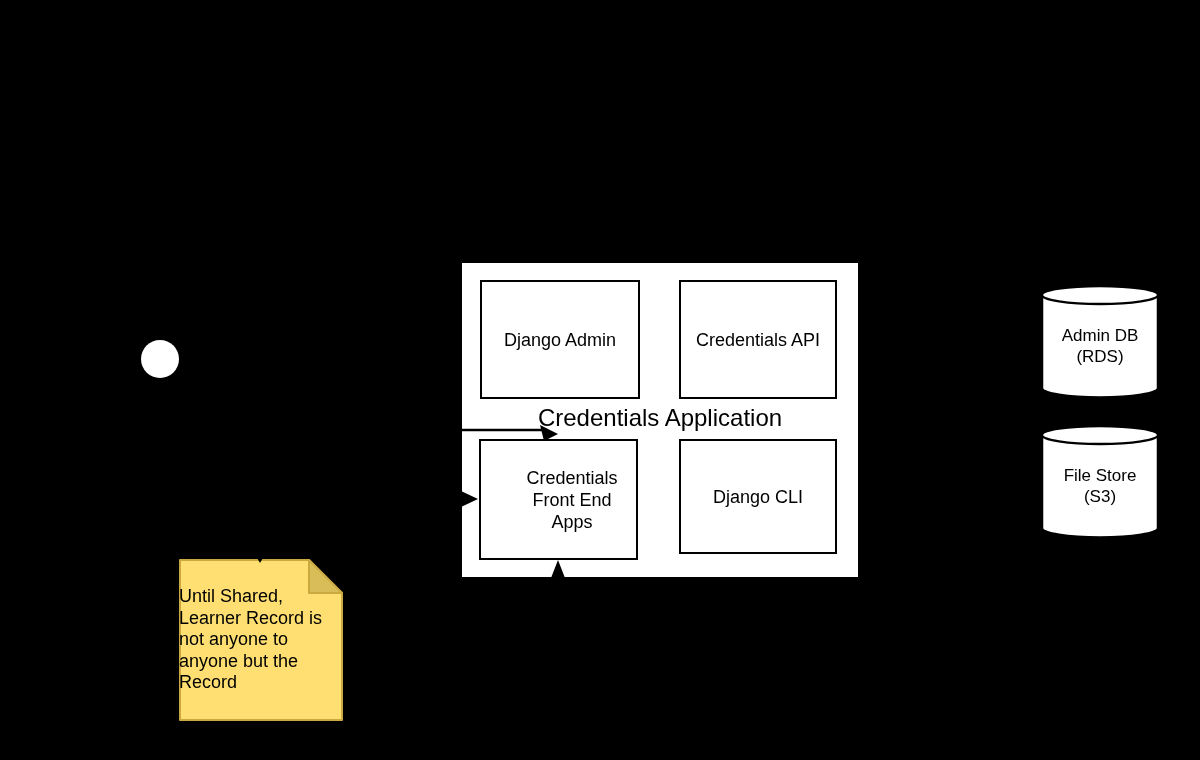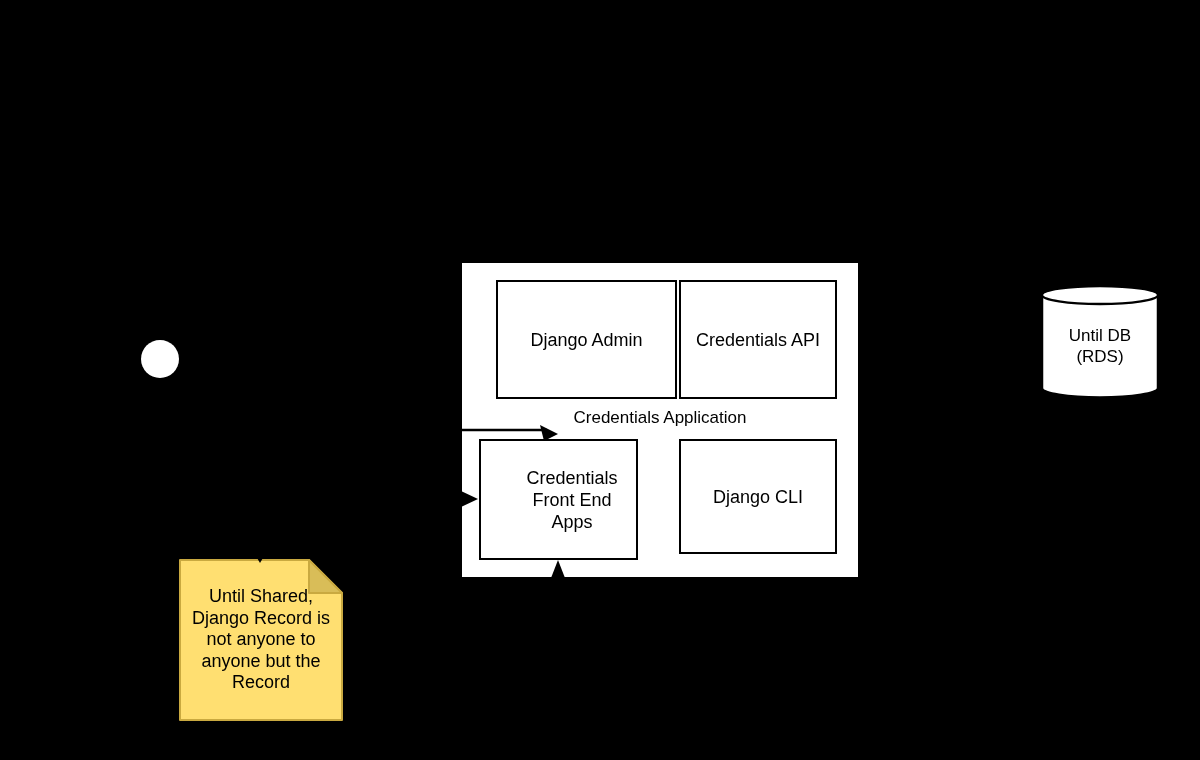--- a/index.html
+++ b/index.html
@@ -26,39 +26,39 @@
   .app-container {
     position: absolute;
     left: 462px; top: 263px;
     width: 396px; height: 314px;
     background: #fff;
   }
   .app-label {
     position: absolute;
     left: 0; right: 0; top: 144px;
     text-align: center;
-    font-size: 17px;
+    font-size: 24px;
     line-height: 22px;
     color: #000;
   }
   .box {
     position: absolute;
     box-sizing: border-box;
     background: #fff;
     border: 2px solid #000;
     display: flex;
     align-items: center;
     justify-content: center;
     text-align: center;
     font-size: 18px;
     line-height: 22px;
     padding: 0 10px;
     color: #000;
   }
-  .box-django-admin    { left: 34px;  top: 17px;  width: 181px; height: 119px; }
+  .box-django-admin    { left: 18px;  top: 17px;  width: 160px; height: 119px; }
   .box-credentials-api { left: 217px; top: 17px;  width: 158px; height: 119px; align-items: center; }
   .box-front-end-apps  { left: 17px;  top: 176px; width: 159px; height: 121px; padding-left: 37px; }
   .box-django-cli      { left: 217px; top: 176px; width: 158px; height: 115px; }
 
   
   .cylinder {
     position: absolute;
     width: 120px; height: 116px;
   }
   .cyl-mysql { left: 1040px; top: 284px; }
@@ -82,21 +82,21 @@
   .note {
     position: absolute;
     left: 179px; top: 559px;
     width: 164px; height: 162px;
   }
   .note-text {
     position: absolute;
     left: 0; top: 0; width: 100%; height: 100%;
     display: flex;
     flex-direction: column;
-    align-items: center;
+    align-items: flex-start;
     justify-content: center;
     text-align: center;
     font-size: 18px;
     line-height: 21.5px;
     color: #000;
   }
 
   
   .arrows {
     position: absolute;
@@ -127,34 +127,44 @@
       <span>Django CLI</span>
     </div>
   </div>
 
   <div class="cylinder cyl-mysql">
     <svg width="120" height="116" viewBox="0 0 120 116">
       <path d="M 2 11 L 2 104 A 58 9.5 0 0 0 118 104 L 118 11" fill="#FFFFFF" stroke="#000000" stroke-width="2.5"></path>
       <ellipse cx="60" cy="11" rx="58" ry="9" fill="#FFFFFF" stroke="#000000" stroke-width="2.5"></ellipse>
     </svg>
     <div class="cyl-label">
-      <span>Until DB</span>
+      <span>Admin DB</span>
       <span>(RDS)</span>
     </div>
   </div>
 
+  <div class="cylinder cyl-files">
+    <svg width="120" height="116" viewBox="0 0 120 116">
+      <path d="M 2 11 L 2 104 A 58 9.5 0 0 0 118 104 L 118 11" fill="#FFFFFF" stroke="#000000" stroke-width="2.5"></path>
+      <ellipse cx="60" cy="11" rx="58" ry="9" fill="#FFFFFF" stroke="#000000" stroke-width="2.5"></ellipse>
+    </svg>
+    <div class="cyl-label">
+      <span>File Store</span>
+      <span>(S3)</span>
+    </div>
+  </div>
 
   <div class="note">
     <svg width="164" height="162" viewBox="0 0 164 162">
       <polygon points="1,1 130,1 163,34 163,161 1,161" stroke="#C9A940" stroke-width="2" stroke-linejoin="round" fill="#FFDF71"></polygon>
       <polygon points="130,1 130,34 163,34" stroke="#C9A940" stroke-width="2" stroke-linejoin="round" fill="#D9BD58"></polygon>
     </svg>
     <div class="note-text">
       <span>Until Shared,</span>
-      <span>Django Record is</span>
+      <span>Learner Record is</span>
       <span>not anyone to</span>
       <span>anyone but the</span>
       <span>Record</span>
     </div>
   </div>
 
   <svg class="arrows">
     <g>
       <line x1="440" y1="430" x2="547" y2="430" stroke="#000000" stroke-width="2.5"></line>
       <polygon points="558,434 540,425 544,441" fill="#000000"></polygon>

